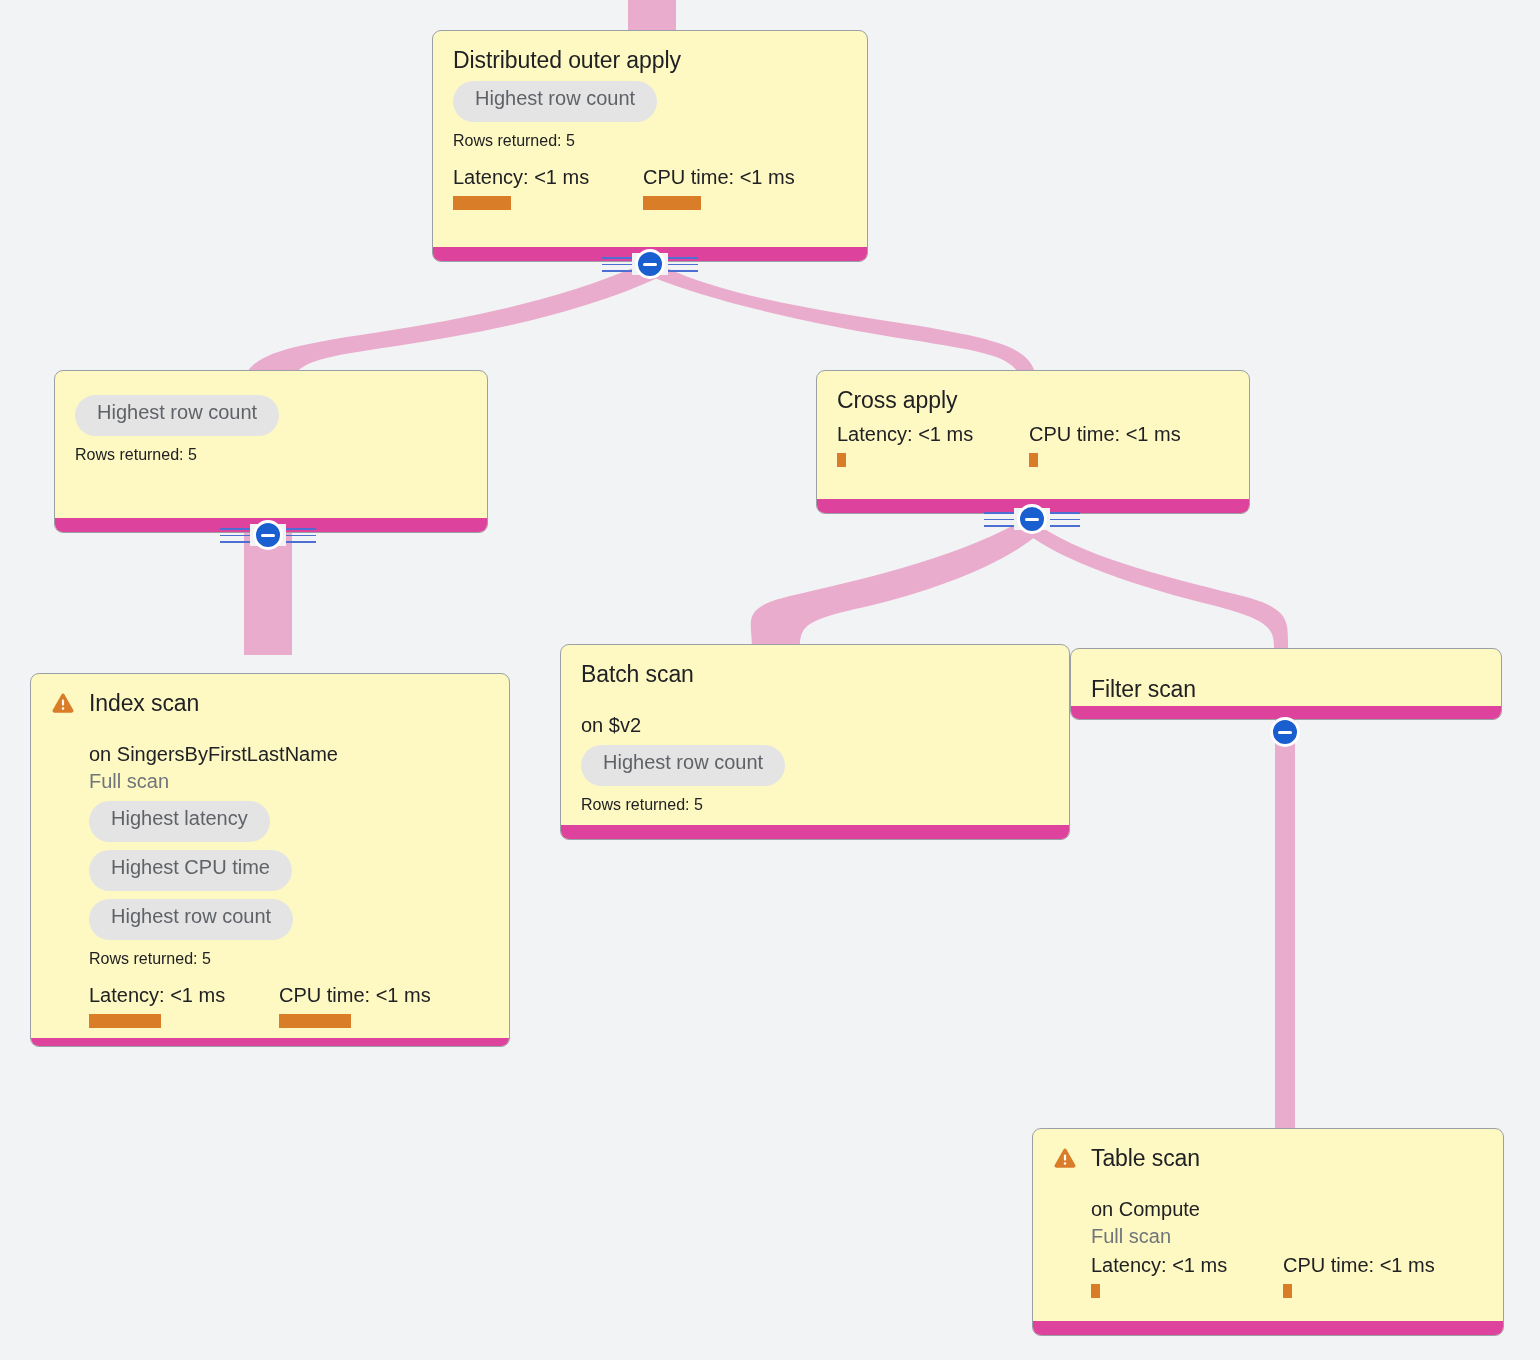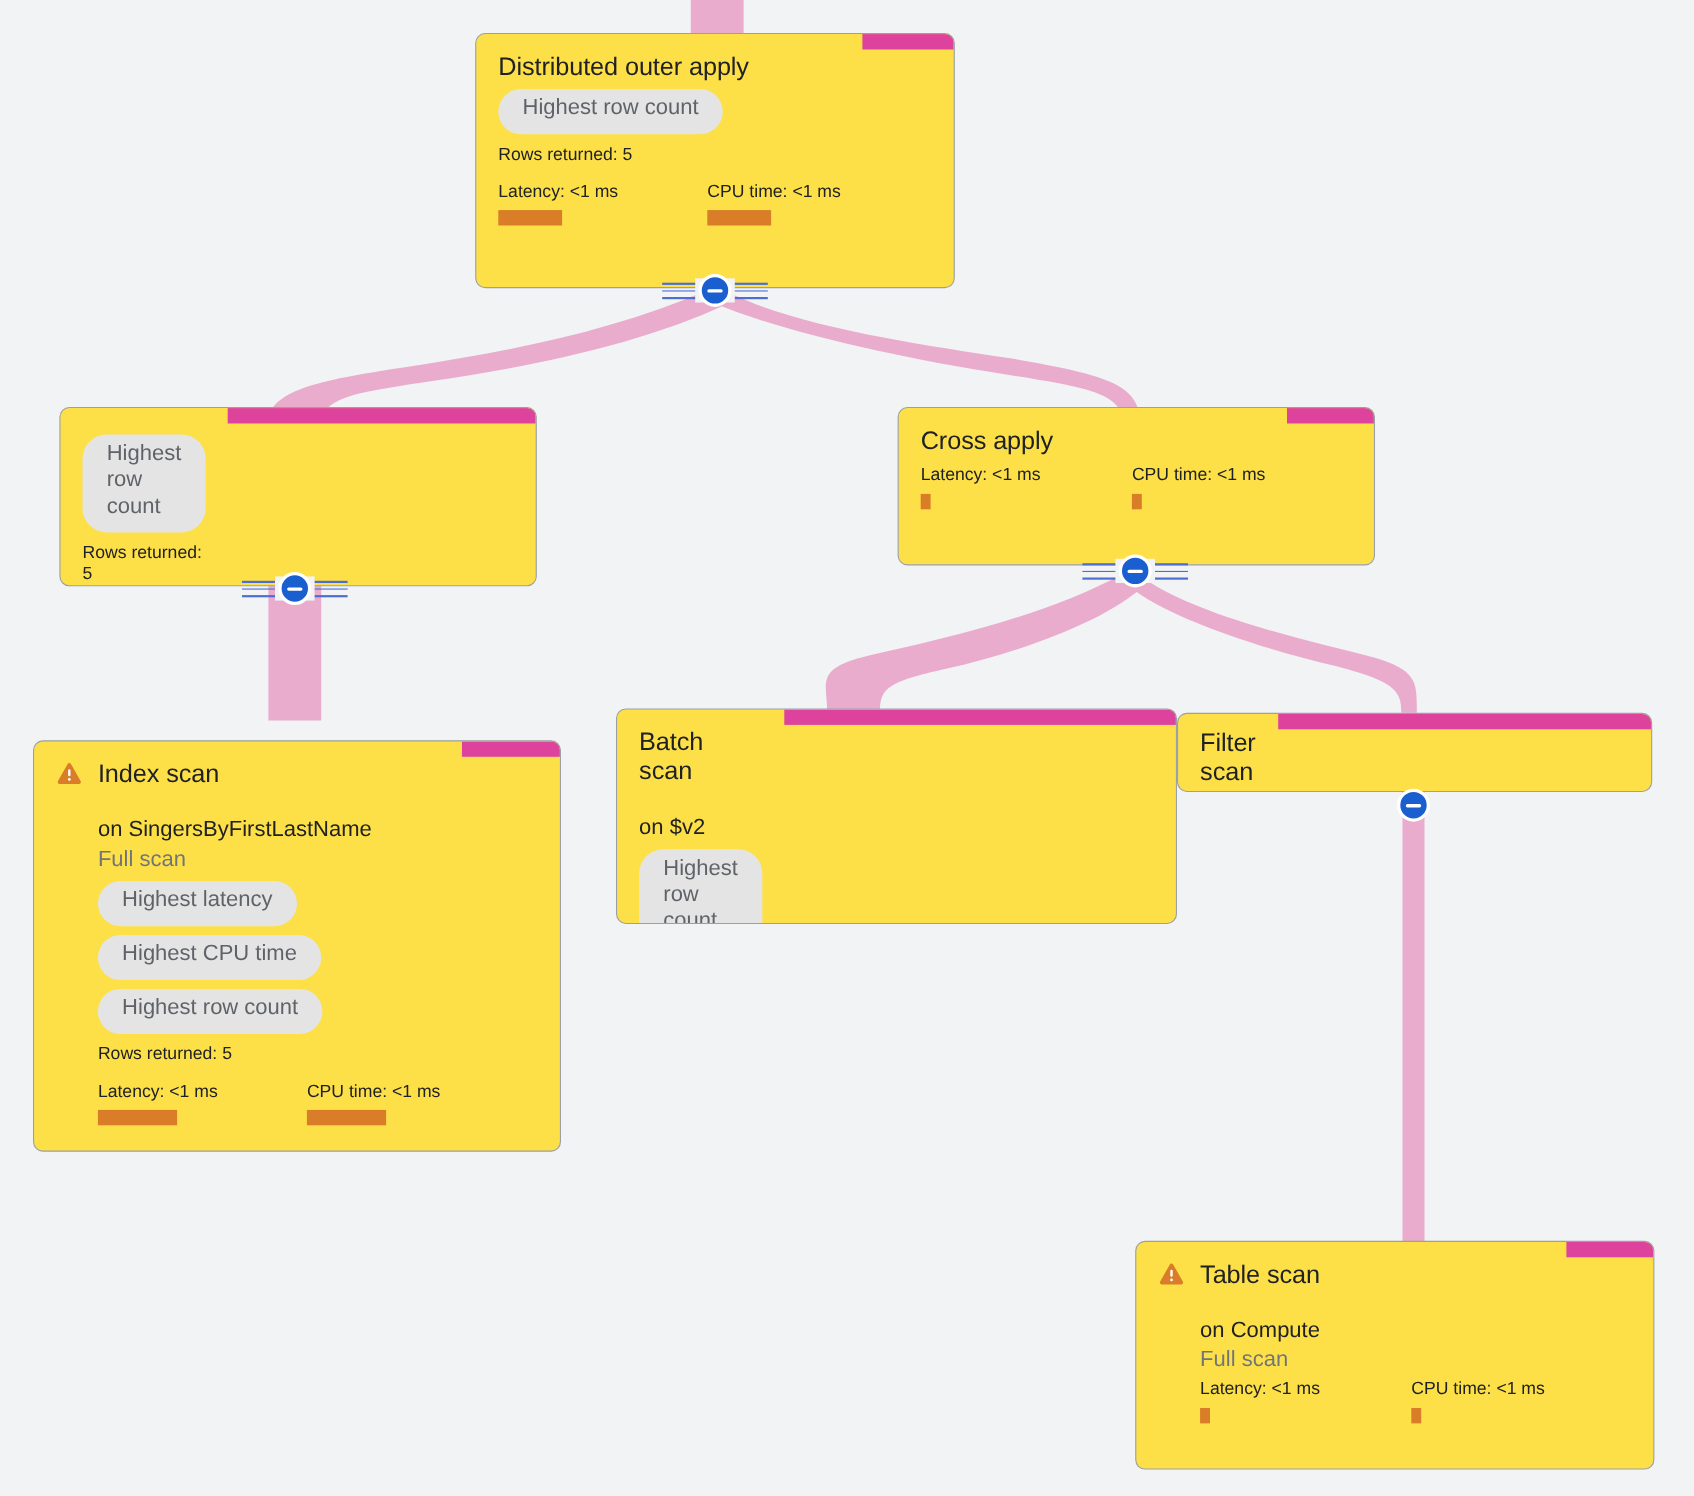--- a/index.html
+++ b/index.html
@@ -9,27 +9,27 @@
     font-family:"Liberation Sans", sans-serif;
     position:relative;
     overflow:hidden;
     -webkit-font-smoothing:antialiased;
   }
   #canvas{position:absolute;inset:0;width:1540px;height:1360px;}
   #edges{position:absolute;left:0;top:0;width:1540px;height:1360px;}
 
   .node{
     position:absolute;
-    background:#fde047;
+    background:#fef9c3;
     border:1.5px solid #9aa0a6;
     border-radius:9px;
     box-sizing:border-box;
     overflow:hidden;
     display:flex;
-    flex-direction:row;
+    flex-direction:column;
   }
   .node-body{padding:16px 20px 10px 20px;flex:1;}
   .node-bar{height:14px;background:#dd429c;width:100%;}
 
   .title-row{display:flex;align-items:center;gap:14px;}
   .warn-icon{width:24px;height:24px;flex:0 0 24px;display:block;}
   .node-title{
     font-size:23px;
     color:#202124;
     font-weight:500;
@@ -56,21 +56,21 @@
   }
   .chips{display:flex;flex-direction:column;align-items:flex-start;}
   .rows{
     font-size:16px;
     color:#202124;
     margin-top:9px;
     line-height:1.2;
   }
   .metrics{display:flex;margin-top:14px;}
   .metric-label{
-    font-size:16px;
+    font-size:20px;
     color:#202124;
     line-height:1.2;
     white-space:nowrap;
   }
   .metric-bar{height:14px;background:#d97d28;margin-top:7px;}
 
   .collapse{
     position:absolute;
     width:30px;height:30px;
     border-radius:50%;
@@ -241,21 +241,21 @@
       <div class="sub">on $v2</div>
       <div class="chips">
         <span class="chip">Highest row count</span>
       </div>
       <div class="rows">Rows returned: 5</div>
     </div>
     <div class="node-bar"></div>
   </div>
 
   <div class="node" style="left:1070px;top:648px;width:432px;height:72px;">
-    <div class="node-body" style="padding:13px 20px 4px 20px;">
+    <div class="node-body" style="padding:27px 20px 4px 20px;">
       <div class="title-row">
         <div class="node-title">Filter scan</div>
       </div>
     </div>
     <div class="node-bar"></div>
   </div>
   <div class="collapse" style="left:1270px;top:717px;"></div>
 
   <div class="node" style="left:1032px;top:1128px;width:472px;height:208px;">
     <div class="node-body">

